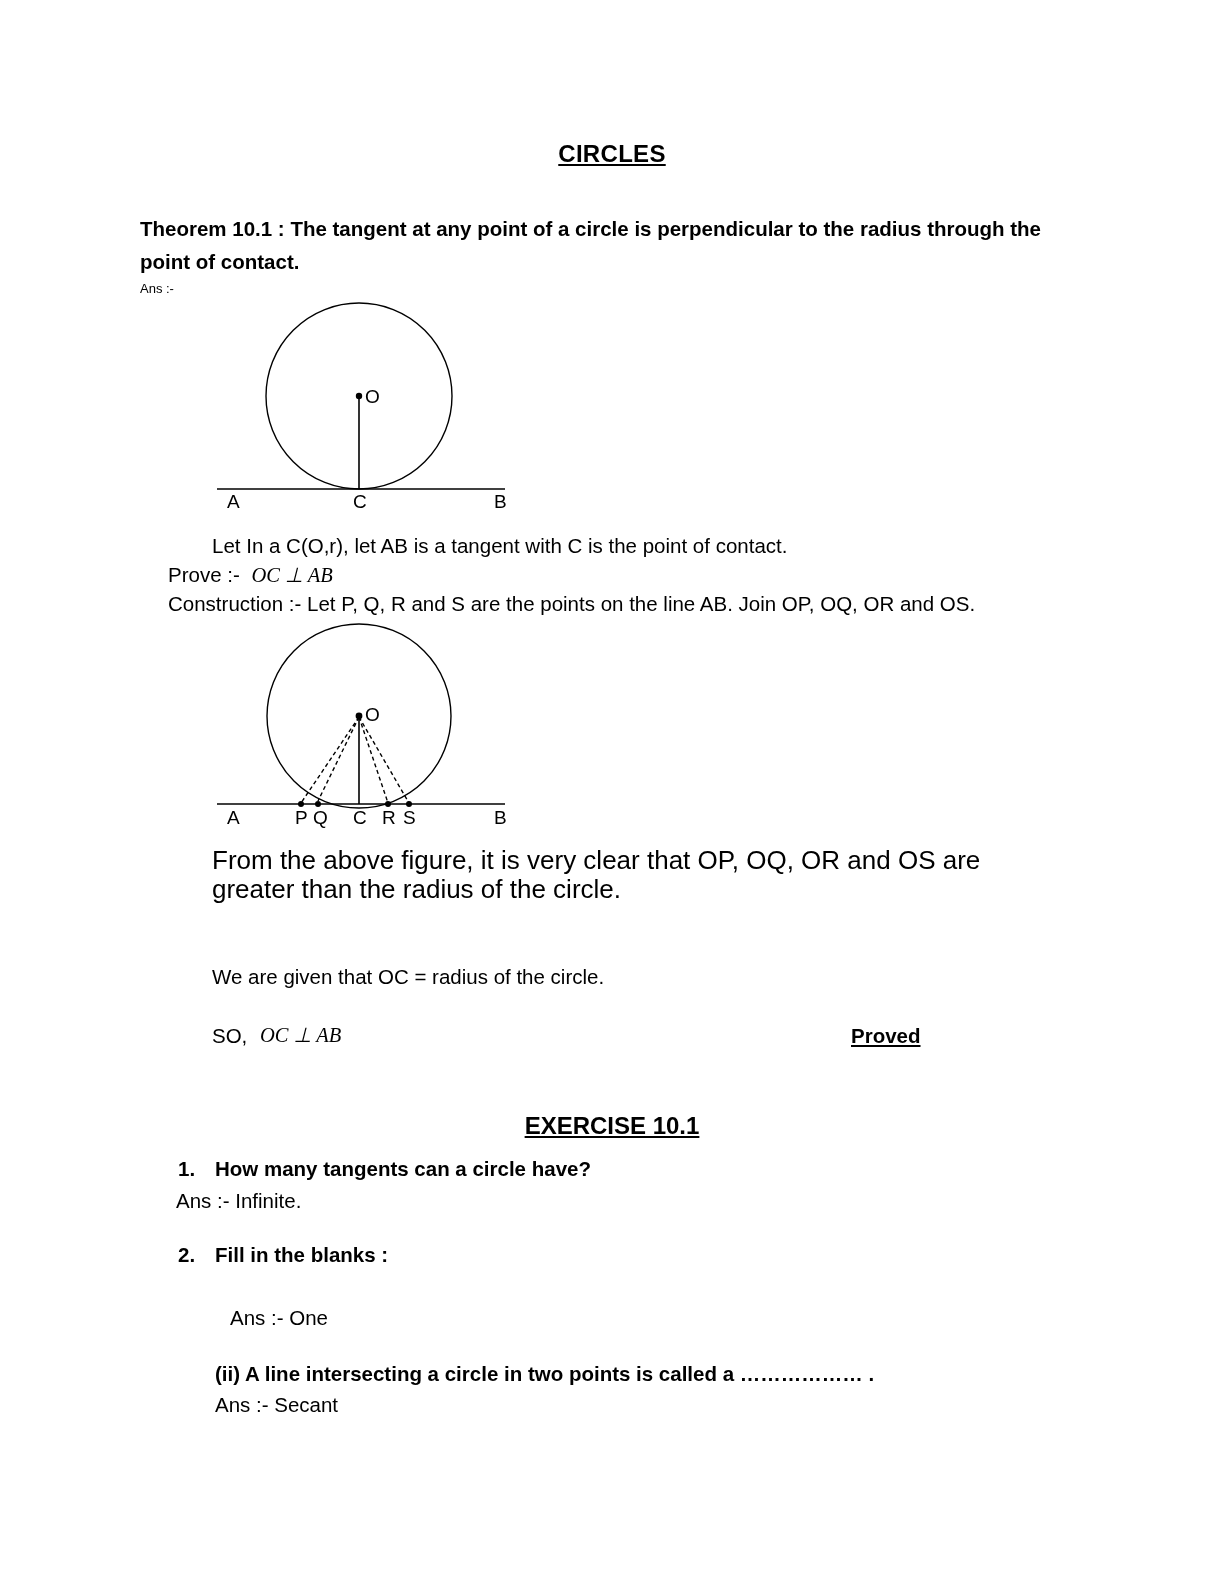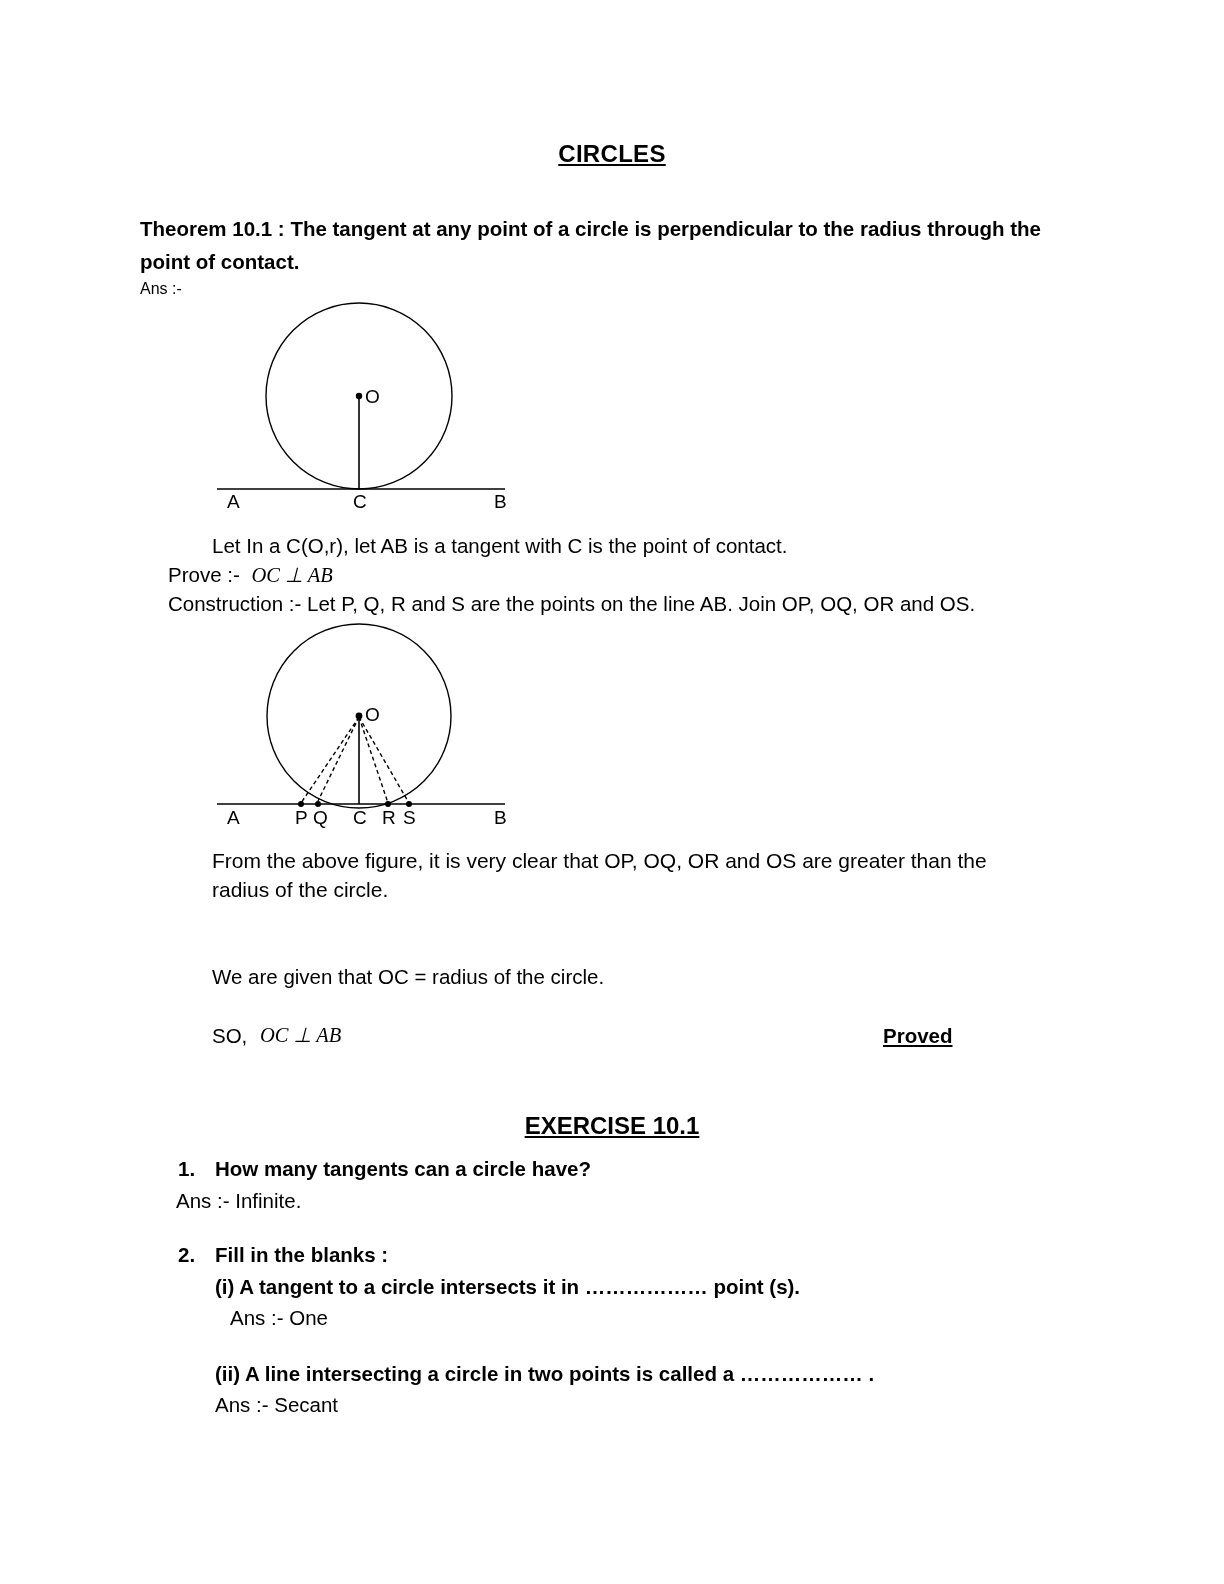--- a/index.html
+++ b/index.html
@@ -52,41 +52,41 @@
     position: absolute;
     left: 140px;
     top: 212px;
     width: 925px;
     font-size: 20.5px;
     font-weight: bold;
     line-height: 33px;
   }
   .ans-line {
     position: absolute;
-    font-size: 16px;
+    font-size: 13px;
     line-height: 30px;
   }
   .txt {
     position: absolute;
     font-size: 20.5px;
     line-height: 29px;
     white-space: nowrap;
   }
   .txt-wrap {
     position: absolute;
-    font-size: 21px;
+    font-size: 26px;
     line-height: 29px;
   }
   .bold { font-weight: bold; }
   .math {
     font-family: "Liberation Serif", serif;
     font-style: italic;
     font-size: 20.5px;
   }
-  .uline { text-decoration: underline; margin-left: 32px; }
+  .uline { text-decoration: underline; }
 
   
   .q-num {
     position: absolute;
     font-size: 20.5px;
     font-weight: bold;
   }
   .q-text {
     position: absolute;
     font-size: 20.5px;
@@ -187,19 +187,18 @@
     <span>EXERCISE 10.1</span>
   </div>
 
   <div class="q-num" style="left:178px; top:1157px;">1.</div>
   <div class="q-text" style="left:215px; top:1157px;">How many tangents can a circle have?</div>
   <div class="txt" style="left:176px; top:1186px;">Ans :- Infinite.</div>
 
   <div class="q-num" style="left:178px; top:1243px;">2.</div>
   <div class="q-text" style="left:215px; top:1243px;">Fill in the blanks :</div>
 
-  <div class="q-text" style="left:215px; top:1275px;">(i) A tangent to a circle intersects it in ……………… point (s).</div>
   <div class="txt" style="left:230px; top:1303px;">Ans :- One</div>
 
   <div class="q-text" style="left:215px; top:1362px;">(ii) A line intersecting a circle in two points is called a ……………… .</div>
   <div class="txt" style="left:215px; top:1390px;">Ans :- Secant</div>
 
 </div>
 
 </body></html>

